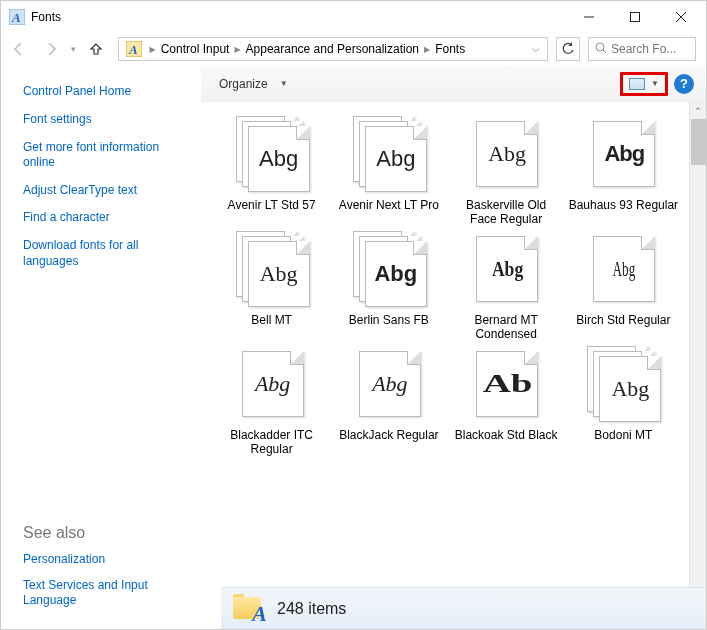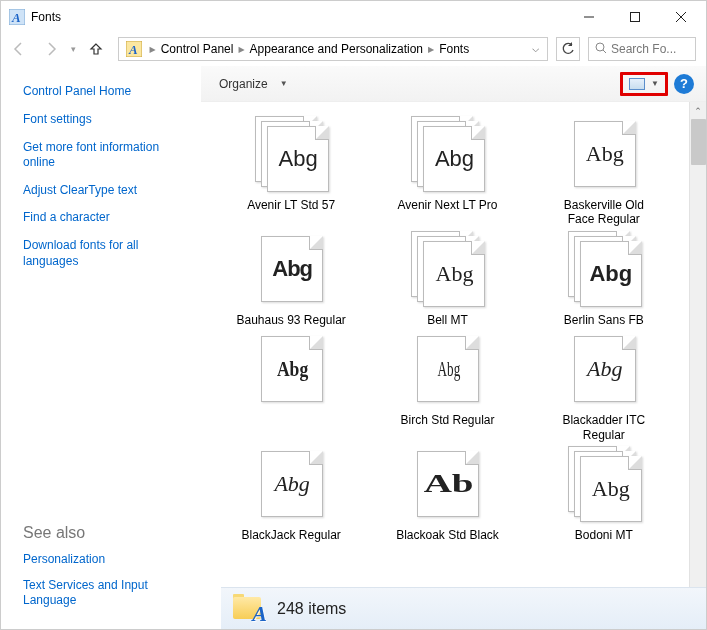--- a/index.html
+++ b/index.html
@@ -31,21 +31,21 @@
 .content { flex: 1; display: flex; flex-direction: column; position: relative; }
 .heading { color: #003399; font-size: 15px; padding: 14px 30px 10px 20px; line-height: 1.35; }
 .toolbar { height: 36px; border-bottom: 1px solid #eee; display: flex; align-items: center; padding: 0 12px 0 18px; background: linear-gradient(#fafafa,#f2f2f2); }
 .organize { color: #333; font-size: 12px; display: flex; align-items: center; gap: 12px; }
 .organize .tri { color: #555; font-size: 8px; }
 .tb-right { margin-left: auto; display: flex; align-items: center; gap: 6px; }
 .view-btn { height: 24px; border: 3px solid #e00000; display: flex; align-items: center; padding: 0 6px; gap: 6px; border-radius:1px; }
 .view-icon { width: 16px; height: 12px; border: 1px solid #5b8ecb; background: linear-gradient(#e6f0fb,#c9deef); position: relative; }
 .help-btn { width: 20px; height: 20px; border-radius: 50%; background: #1e7bd6; color: #fff; display: flex; align-items: center; justify-content: center; font-weight: bold; font-size: 13px; }
 .grid-wrap { flex: 1; overflow: hidden; position: relative; }
-.grid { display: grid; grid-template-columns: repeat(3, 1fr); padding: 14px 24px 0 12px; gap: 4px 0; }
+.grid { display: grid; grid-template-columns: repeat(4, 1fr); padding: 14px 24px 0 12px; gap: 4px 0; }
 .font-item { display: flex; flex-direction: column; align-items: center; text-align: center; }
 .font-icon { width: 80px; height: 76px; position: relative; margin-bottom: 6px; }
 .page { position: absolute; width: 62px; height: 66px; background: #fff; border: 1px solid #bbb; box-shadow: 1px 1px 2px rgba(0,0,0,0.15); display:flex; align-items:center; justify-content:center; }
 .page .fold { position: absolute; right: -1px; top: -1px; width: 14px; height: 14px; background: linear-gradient(135deg,#fff 48%,#ddd 52%); border-left: 1px solid #bbb; border-bottom: 1px solid #bbb; }
 .font-item.stack .p1 { left: 4px; top: 0; }
 .font-item.stack .p2 { left: 10px; top: 5px; }
 .font-item.stack .p3 { left: 16px; top: 10px; }
 .font-item:not(.stack) .p3 { left: 10px; top: 5px; }
 .sample { font-size: 22px; color: #222; }
 .font-label { font-size: 12px; line-height: 1.2; max-width: 110px; }
@@ -108,21 +108,21 @@
       </svg>
     </div>
   <div class="crumb-box">
     <span class="crumb-icon">
       <svg width="16" height="16">
           <rect x="0" y="0" width="16" height="16" fill="#fbe7a1" stroke="#cba742"></rect>
           <text x="3" y="13" font-family="Times New Roman" font-size="13" fill="#1b63c7" font-style="italic" font-weight="bold">A</text>
         </svg>
     </span>
     <span class="crumb-sep">▶</span>
-    <span class="crumb">Control Panel</span>
+    <span class="crumb">Control Input</span>
     <span class="crumb-sep">▶</span>
     <span class="crumb">Appearance and Personalization</span>
     <span class="crumb-sep">▶</span>
     <span class="crumb">Fonts</span>
     <span class="drop-v">⌵</span>
   </div>
   <div class="refresh-btn">
       <svg width="14" height="14">
         <path d="M11 3 A5 5 0 1 0 12 8" fill="none" stroke="#444" stroke-width="1.3"></path>
         <path d="M11 0 L11 4 L7 4 Z" fill="#444"></path>
@@ -246,20 +246,21 @@
             </div>
             <div class="font-label">Berlin Sans FB</div>
           </div>
           <div class="font-item">
             <div class="font-icon">
               <div class="page p3">
                 <div class="fold"></div>
                 <span class="sample" style="font-family:'Times New Roman',serif;font-weight:900;transform:scaleX(0.8);">Abg</span>
               </div>
             </div>
+            <div class="font-label">Bernard MT Condensed</div>
           </div>
           <div class="font-item">
             <div class="font-icon">
               <div class="page p3">
                 <div class="fold"></div>
                 <span class="sample" style="font-family:'Times New Roman',serif;transform:scaleX(0.6);">Abg</span>
               </div>
             </div>
             <div class="font-label">Birch Std Regular</div>
           </div>

